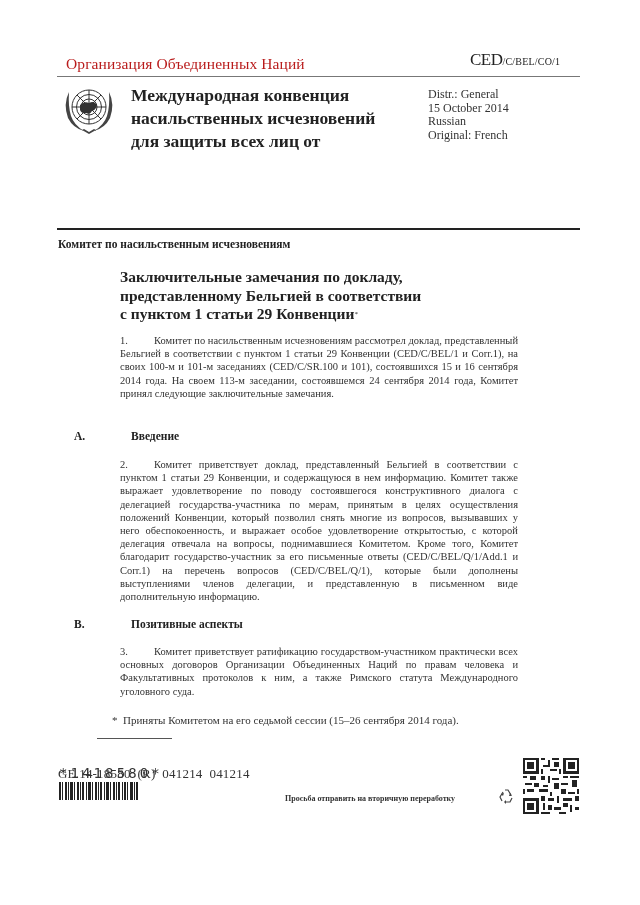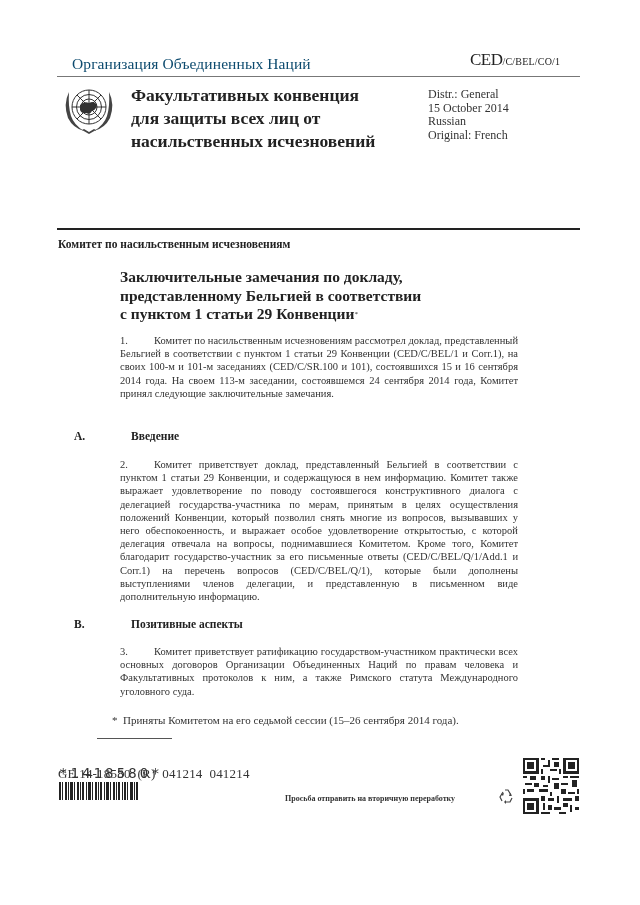--- a/index.html
+++ b/index.html
@@ -1,19 +1,19 @@
 <!DOCTYPE html>
 <html><head>
 <meta charset="utf-8">
 <style>
   html, body { margin: 0; padding: 0; background: #ffffff; }
   body { width: 640px; height: 905px; position: relative; overflow: hidden;
          font-family: "Liberation Serif", "DejaVu Serif", serif; color: #222; }
   .abs { position: absolute; }
-  .org-name { left: 72px; top: 55px; font-size: 15.5px; letter-spacing: 0.1px; color: #0c4a6e; }
+  .org-name { left: 66px; top: 55px; font-size: 15.5px; letter-spacing: 0.1px; color: #b91c1c; }
   .symbol { left: 470px; top: 50px; white-space: nowrap; color: #222; }
   .symbol .big { font-size: 17px; letter-spacing: -0.5px; }
   .symbol .small { font-size: 10px; letter-spacing: 0.2px; }
   .rule-top { left: 57px; top: 76px; width: 523px; height: 1px; background: #777; }
   .emblem { left: 60px; top: 80px; width: 58px; height: 58px; }
   .conv-title { left: 131px; top: 84px; font-size: 17.5px; font-weight: bold; line-height: 23px; color: #222; }
   .distr { left: 428px; top: 88px; font-size: 12px; line-height: 13.5px; color: #333; }
   .rule-thick { left: 57px; top: 228px; width: 523px; height: 2px; background: #222; }
   .committee { left: 58px; top: 238px; font-size: 11.5px; font-weight: bold; color: #222; }
   .doc-title { left: 120px; top: 268px; font-size: 15.5px; font-weight: bold; line-height: 18.5px; color: #222; }
@@ -54,23 +54,23 @@
   </g>
   <path d="M20 25 q4 -4 9 -2 q5 -3 8 2 q-1 5 -5 6 q-2 4 -6 2 q-4 1 -6 -3z" fill="#333"></path>
   <g fill="#444">
     <path d="M9 12 q-6 12 -1 26 q5 10 16 13 q-10 -6 -13 -15 q-3 -10 -2 -24z"></path>
     <path d="M49 12 q6 12 1 26 q-5 10 -16 13 q10 -6 13 -15 q3 -10 2 -24z"></path>
     <path d="M22 50 l7 4 l7 -4 l-2 -1 l-5 3 l-5 -3z"></path>
   </g>
 </svg>
 
 <div class="abs conv-title">
-  <div>Факультативных конвенция</div>
+  <div>Международная конвенция</div>
+  <div>насильственных исчезновений</div>
   <div>для защиты всех лиц от</div>
-  <div>насильственных исчезновений</div>
 </div>
 
 <div class="abs distr">
   <div>Distr.: General</div>
   <div>15 October 2014</div>
   <div>Russian</div>
   <div>Original: French</div>
 </div>
 
 <div class="abs rule-thick"></div>

